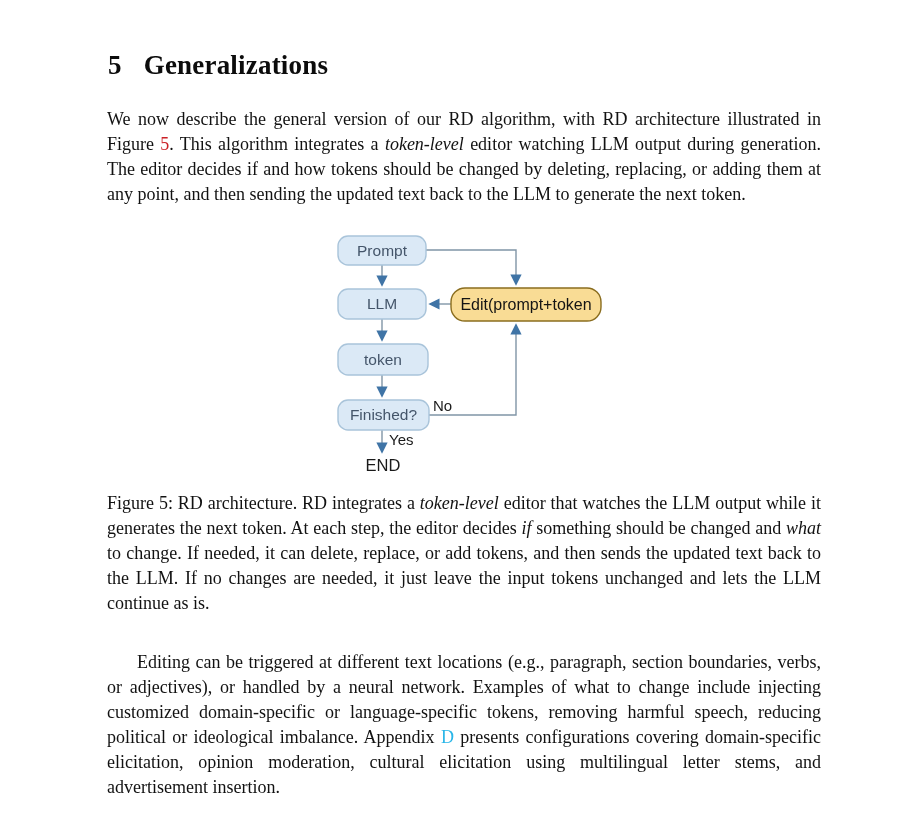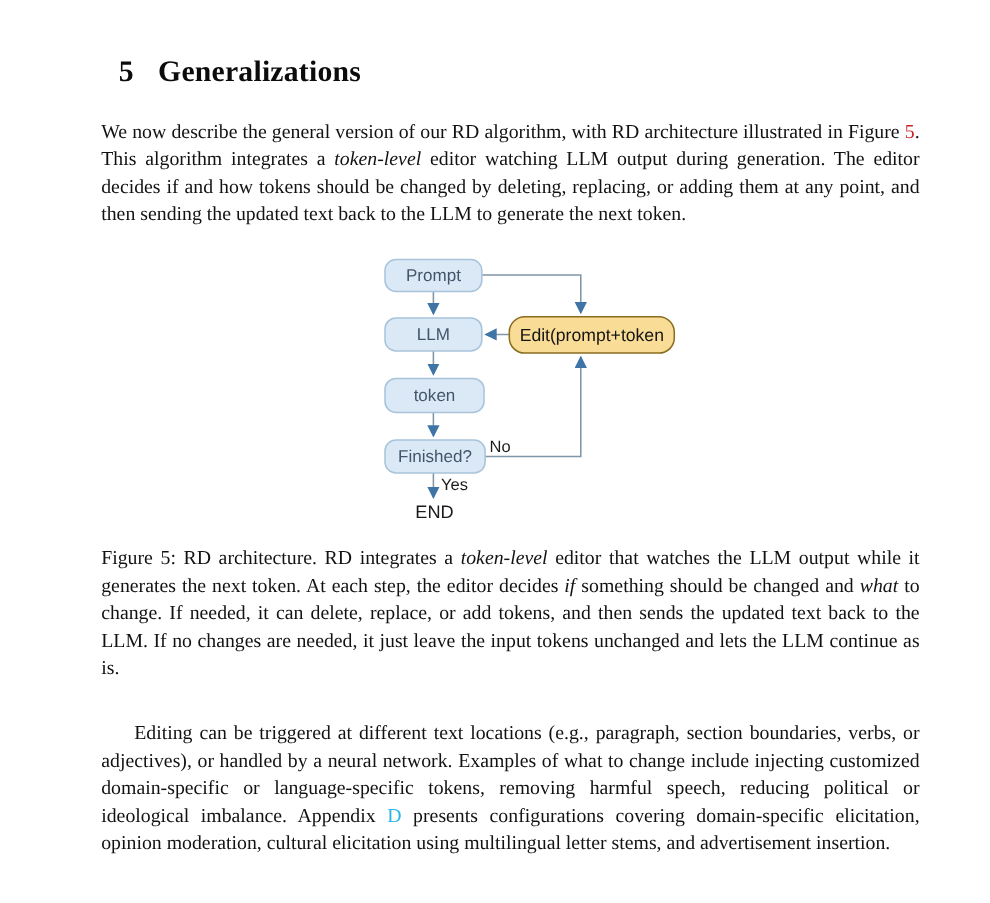--- a/index.html
+++ b/index.html
@@ -23,42 +23,42 @@
     font-size: 27px;
     font-weight: bold;
     color: #0c0c0c;
     letter-spacing: 0.2px;
   }
   h1.section-heading .sec-num {
     display: inline-block;
     margin-right: 22px;
   }
   p.body-par {
-    margin: 0;
+    margin: 15px;
     margin-top: 26px;
     font-size: 18px;
     line-height: 25px;
     text-align: justify;
     color: #121212;
   }
   p.body-par.no-top { margin-top: 12px; }
   p.indented { text-indent: 30px; margin-top: 34px; }
   .ref-figure {
     color: #cb2026;
     text-decoration: none;
     cursor: pointer;
   }
   .ref-appendix {
     color: #29b6e8;
     text-decoration: none;
     cursor: pointer;
   }
   em { font-style: italic; }
   figure.rd-figure {
-    margin: 16px;
+    margin: 4px;
     margin-top: 24px;
     height: 248px;
   }
   figure.rd-figure svg {
     display: block;
     margin-left: 233px;
   }
   
   .node-rect {
     stroke: #a9c4da;

